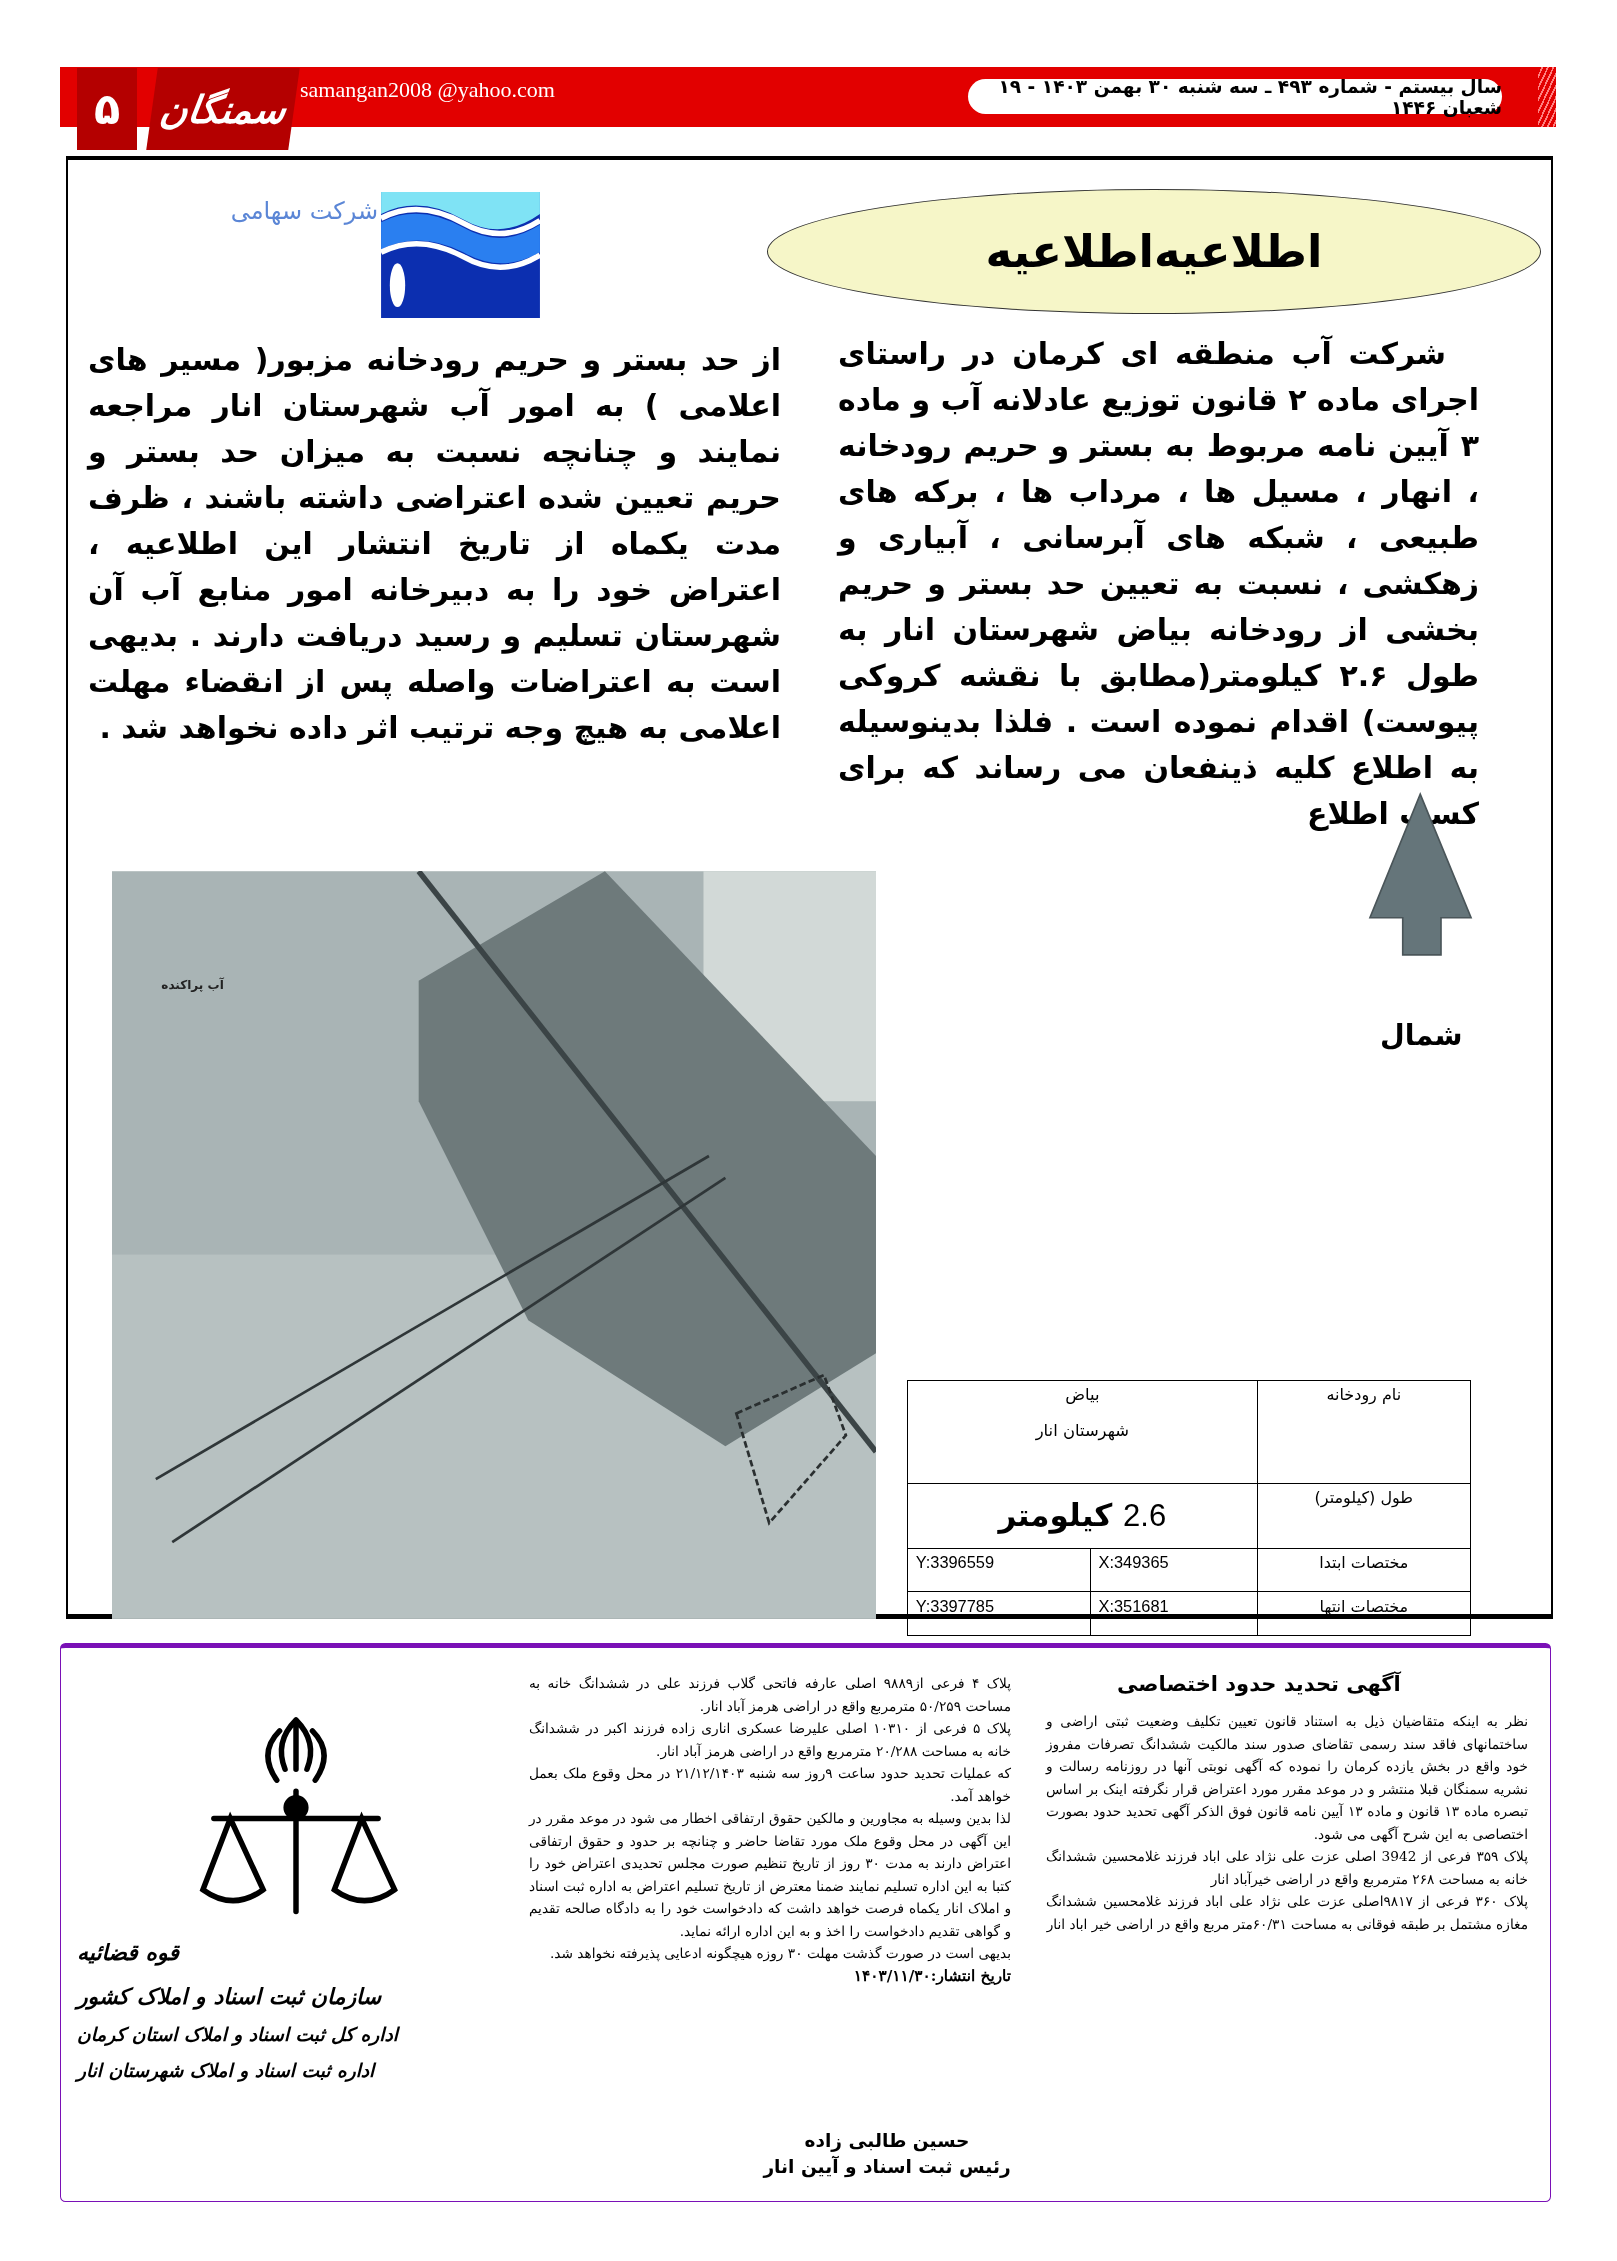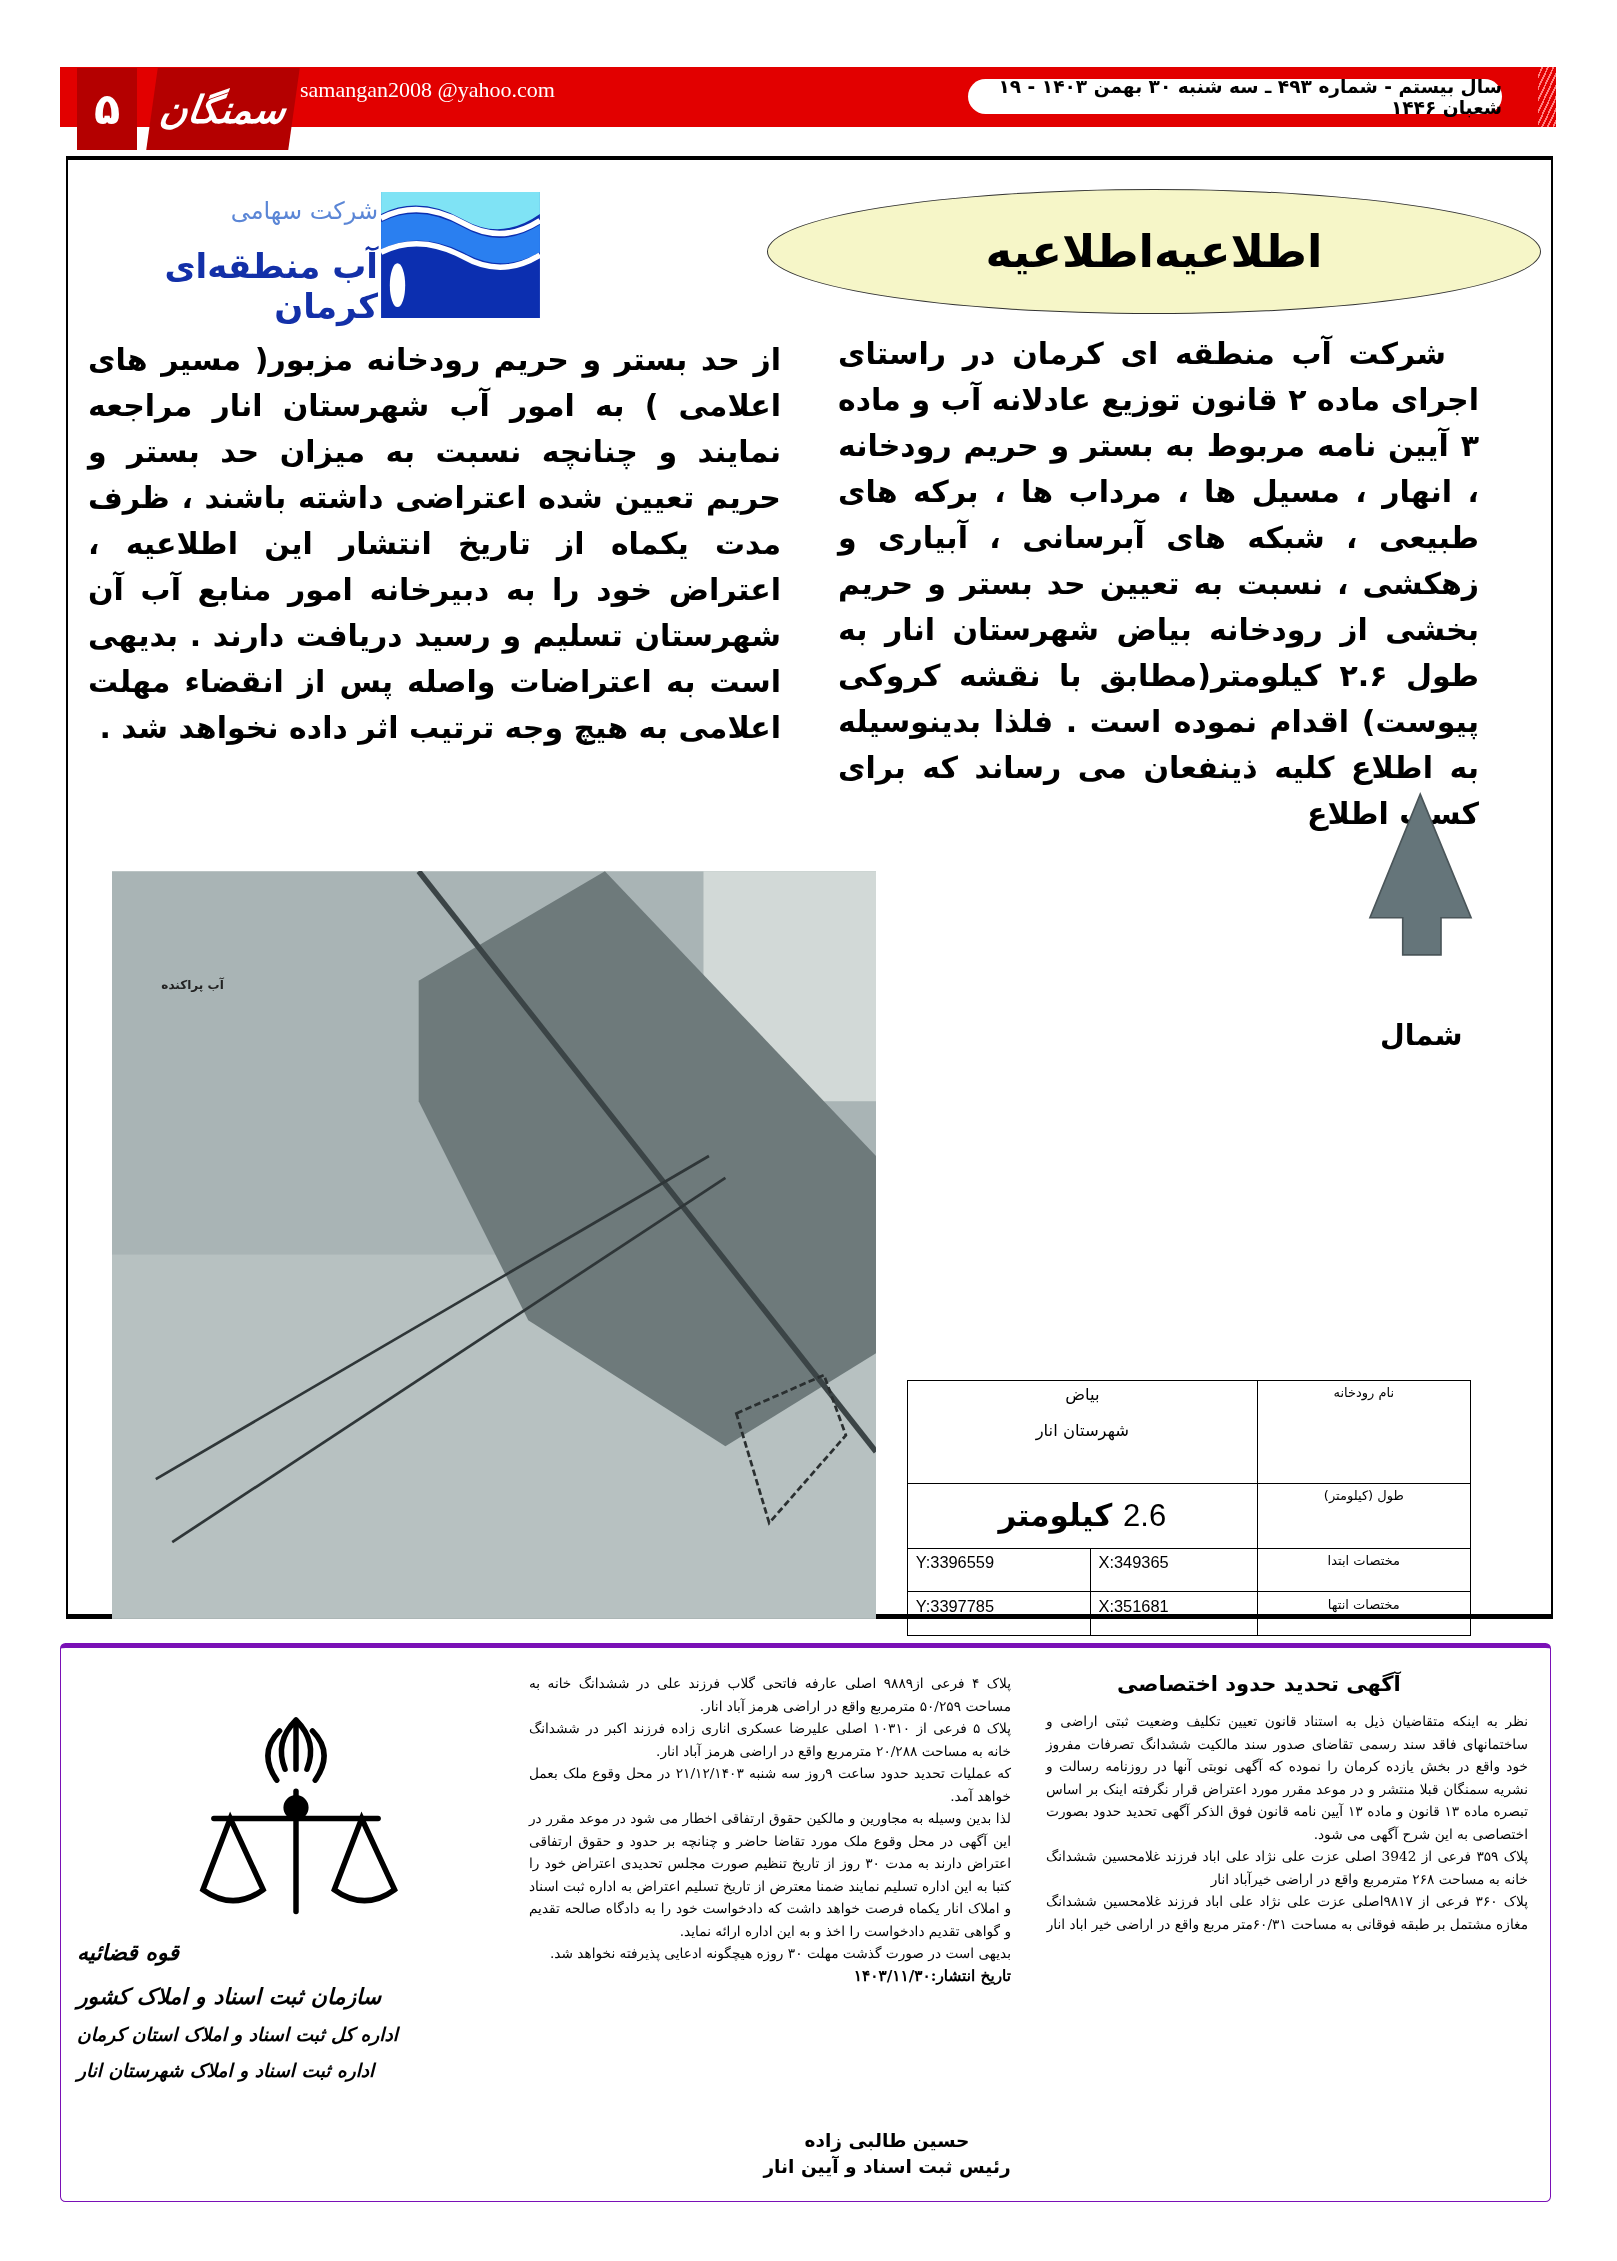--- a/index.html
+++ b/index.html
@@ -38,21 +38,21 @@
   .col-left  { left: 88px;  top: 337px; width: 693px; }
 
   .north-arrow { left: 1367px; top: 792px; width: 107px; height: 164px; }
   .north-label { left: 1380px; top: 1019px; font: bold 28.5px "DejaVu Sans", sans-serif; }
 
   .aerial-photo { left: 112px; top: 871px; width: 764px; height: 748px; }
 
   .info-table { left: 907px; top: 1380px; width: 564px; border-collapse: collapse; direction: rtl;
     font: 16.4px "DejaVu Sans", sans-serif; }
   .info-table td { border: 1.6px solid #000; padding: 4.4px 7.7px; vertical-align: top; text-align: center; }
-  .info-table .lbl { width: 197px; font-size: 13px; }
+  .info-table .lbl { width: 197px; font-size: 16px; }
   .info-table .big { font: bold 31px "DejaVu Sans", sans-serif; vertical-align: middle; height: 55px; }
   .info-table .coord { text-align: left; direction: ltr; font: 16.4px "Liberation Sans", sans-serif; }
 
   
   .ad-box { left: 60px; top: 1643px; width: 1489px; height: 553px; border: 1.6px solid #7a10b6; border-top-width: 5.5px; border-radius: 5.5px; }
   .ad-title { left: 1117px; top: 1672px; font: bold 21px "DejaVu Sans", sans-serif; direction: rtl; }
   .ad-text { direction: rtl; text-align: justify; font: 13.7px "DejaVu Serif", serif; line-height: 22.5px; }
   .ad-right { left: 1046px; top: 1710px; width: 482px; }
   .ad-mid { left: 529px; top: 1672px; width: 482px; }
   .ad-date { font-weight: bold; font-size: 15.3px; }
@@ -74,21 +74,20 @@
 
 <div class="abs main-box"></div>
 
 <div class="abs notice-oval">
   <span>اطلاعیه</span>
   <span>اطلاعیه</span>
 </div>
 
 <div class="abs company-logo">
   <div class="co-sub">شرکت سهامی</div>
-  <div class="co-name">آب منطقه‌ای کرمان</div>
   <svg class="co-emblem" viewBox="0 0 290 230">
     <rect x="0" y="0" width="290" height="230" fill="#0c2fb0"></rect>
     <path d="M0 0 H290 V40 Q220 90 150 50 Q70 5 0 40 Z" fill="#7fe3f5"></path>
     <path d="M0 55 Q70 20 150 65 Q220 105 290 60 V110 Q220 150 150 110 Q70 70 0 105 Z" fill="#2a7ff0"></path>
     <path d="M0 48 Q70 12 150 57 Q220 97 290 52" stroke="#fff" stroke-width="10" fill="none"></path>
     <path d="M0 110 Q70 75 150 118 Q220 158 290 115" stroke="#fff" stroke-width="10" fill="none"></path>
     <ellipse cx="30" cy="170" rx="14" ry="40" fill="#fff"></ellipse>
   </svg>
 </div>
 

